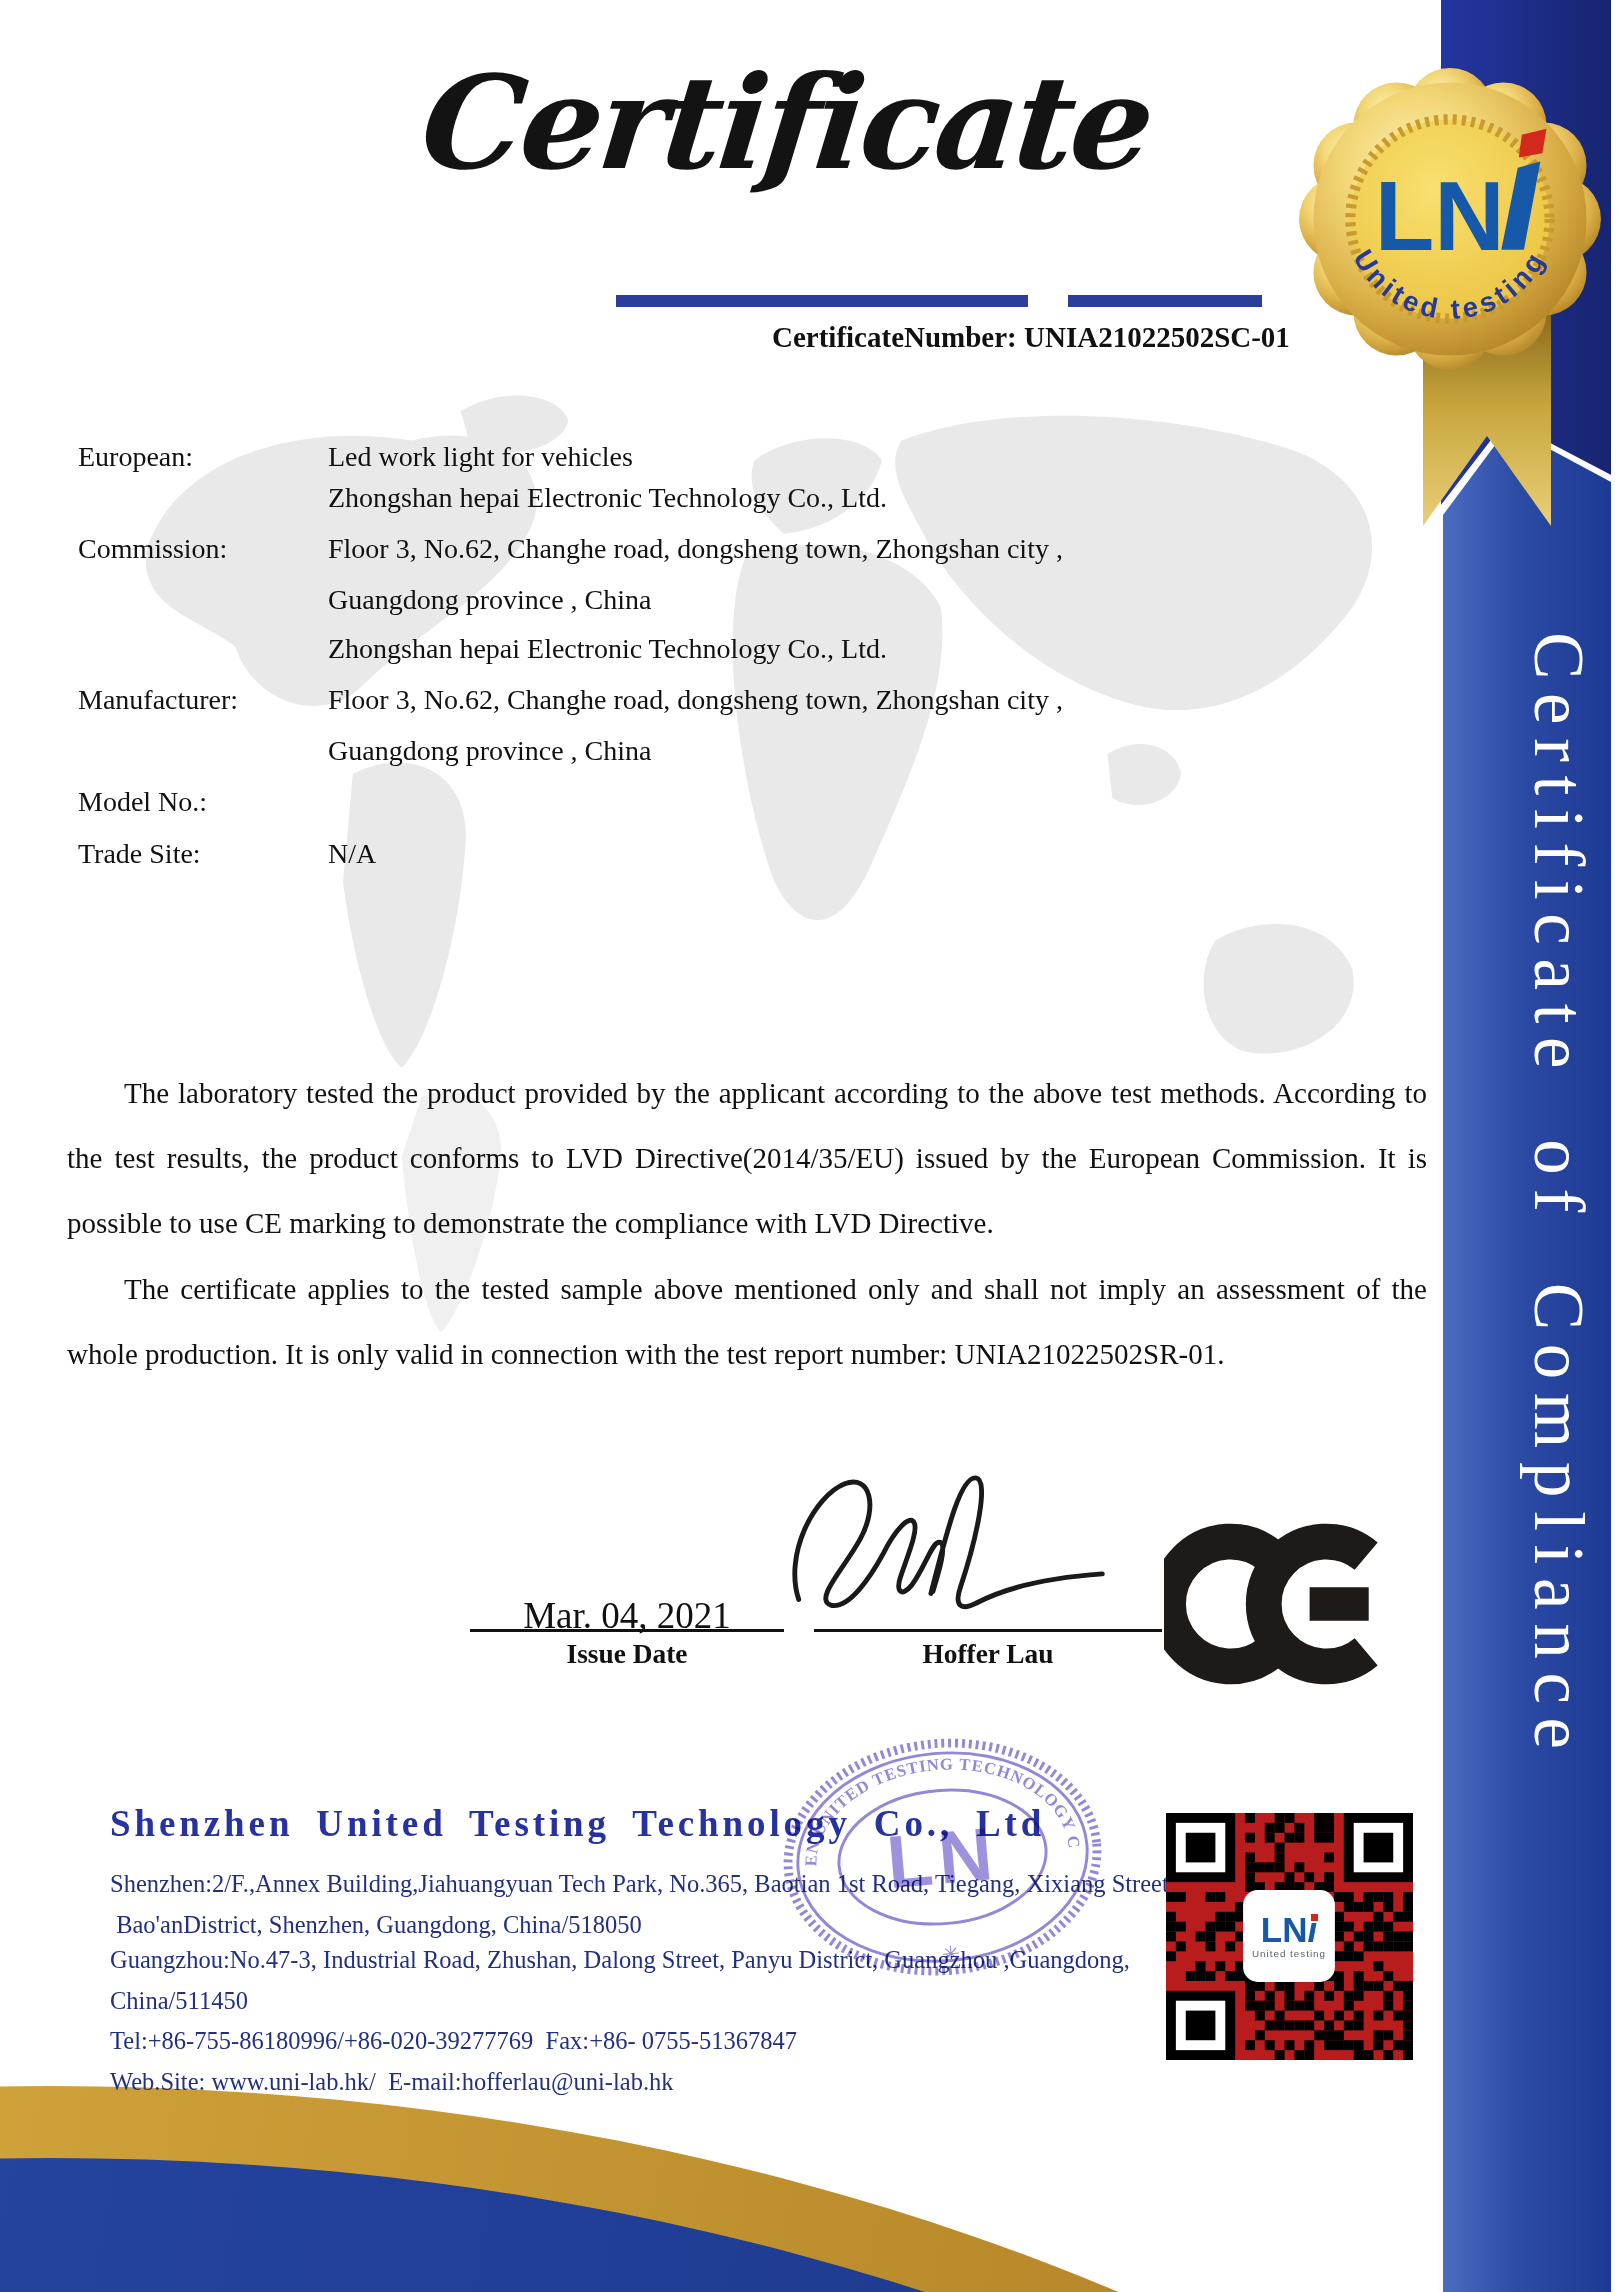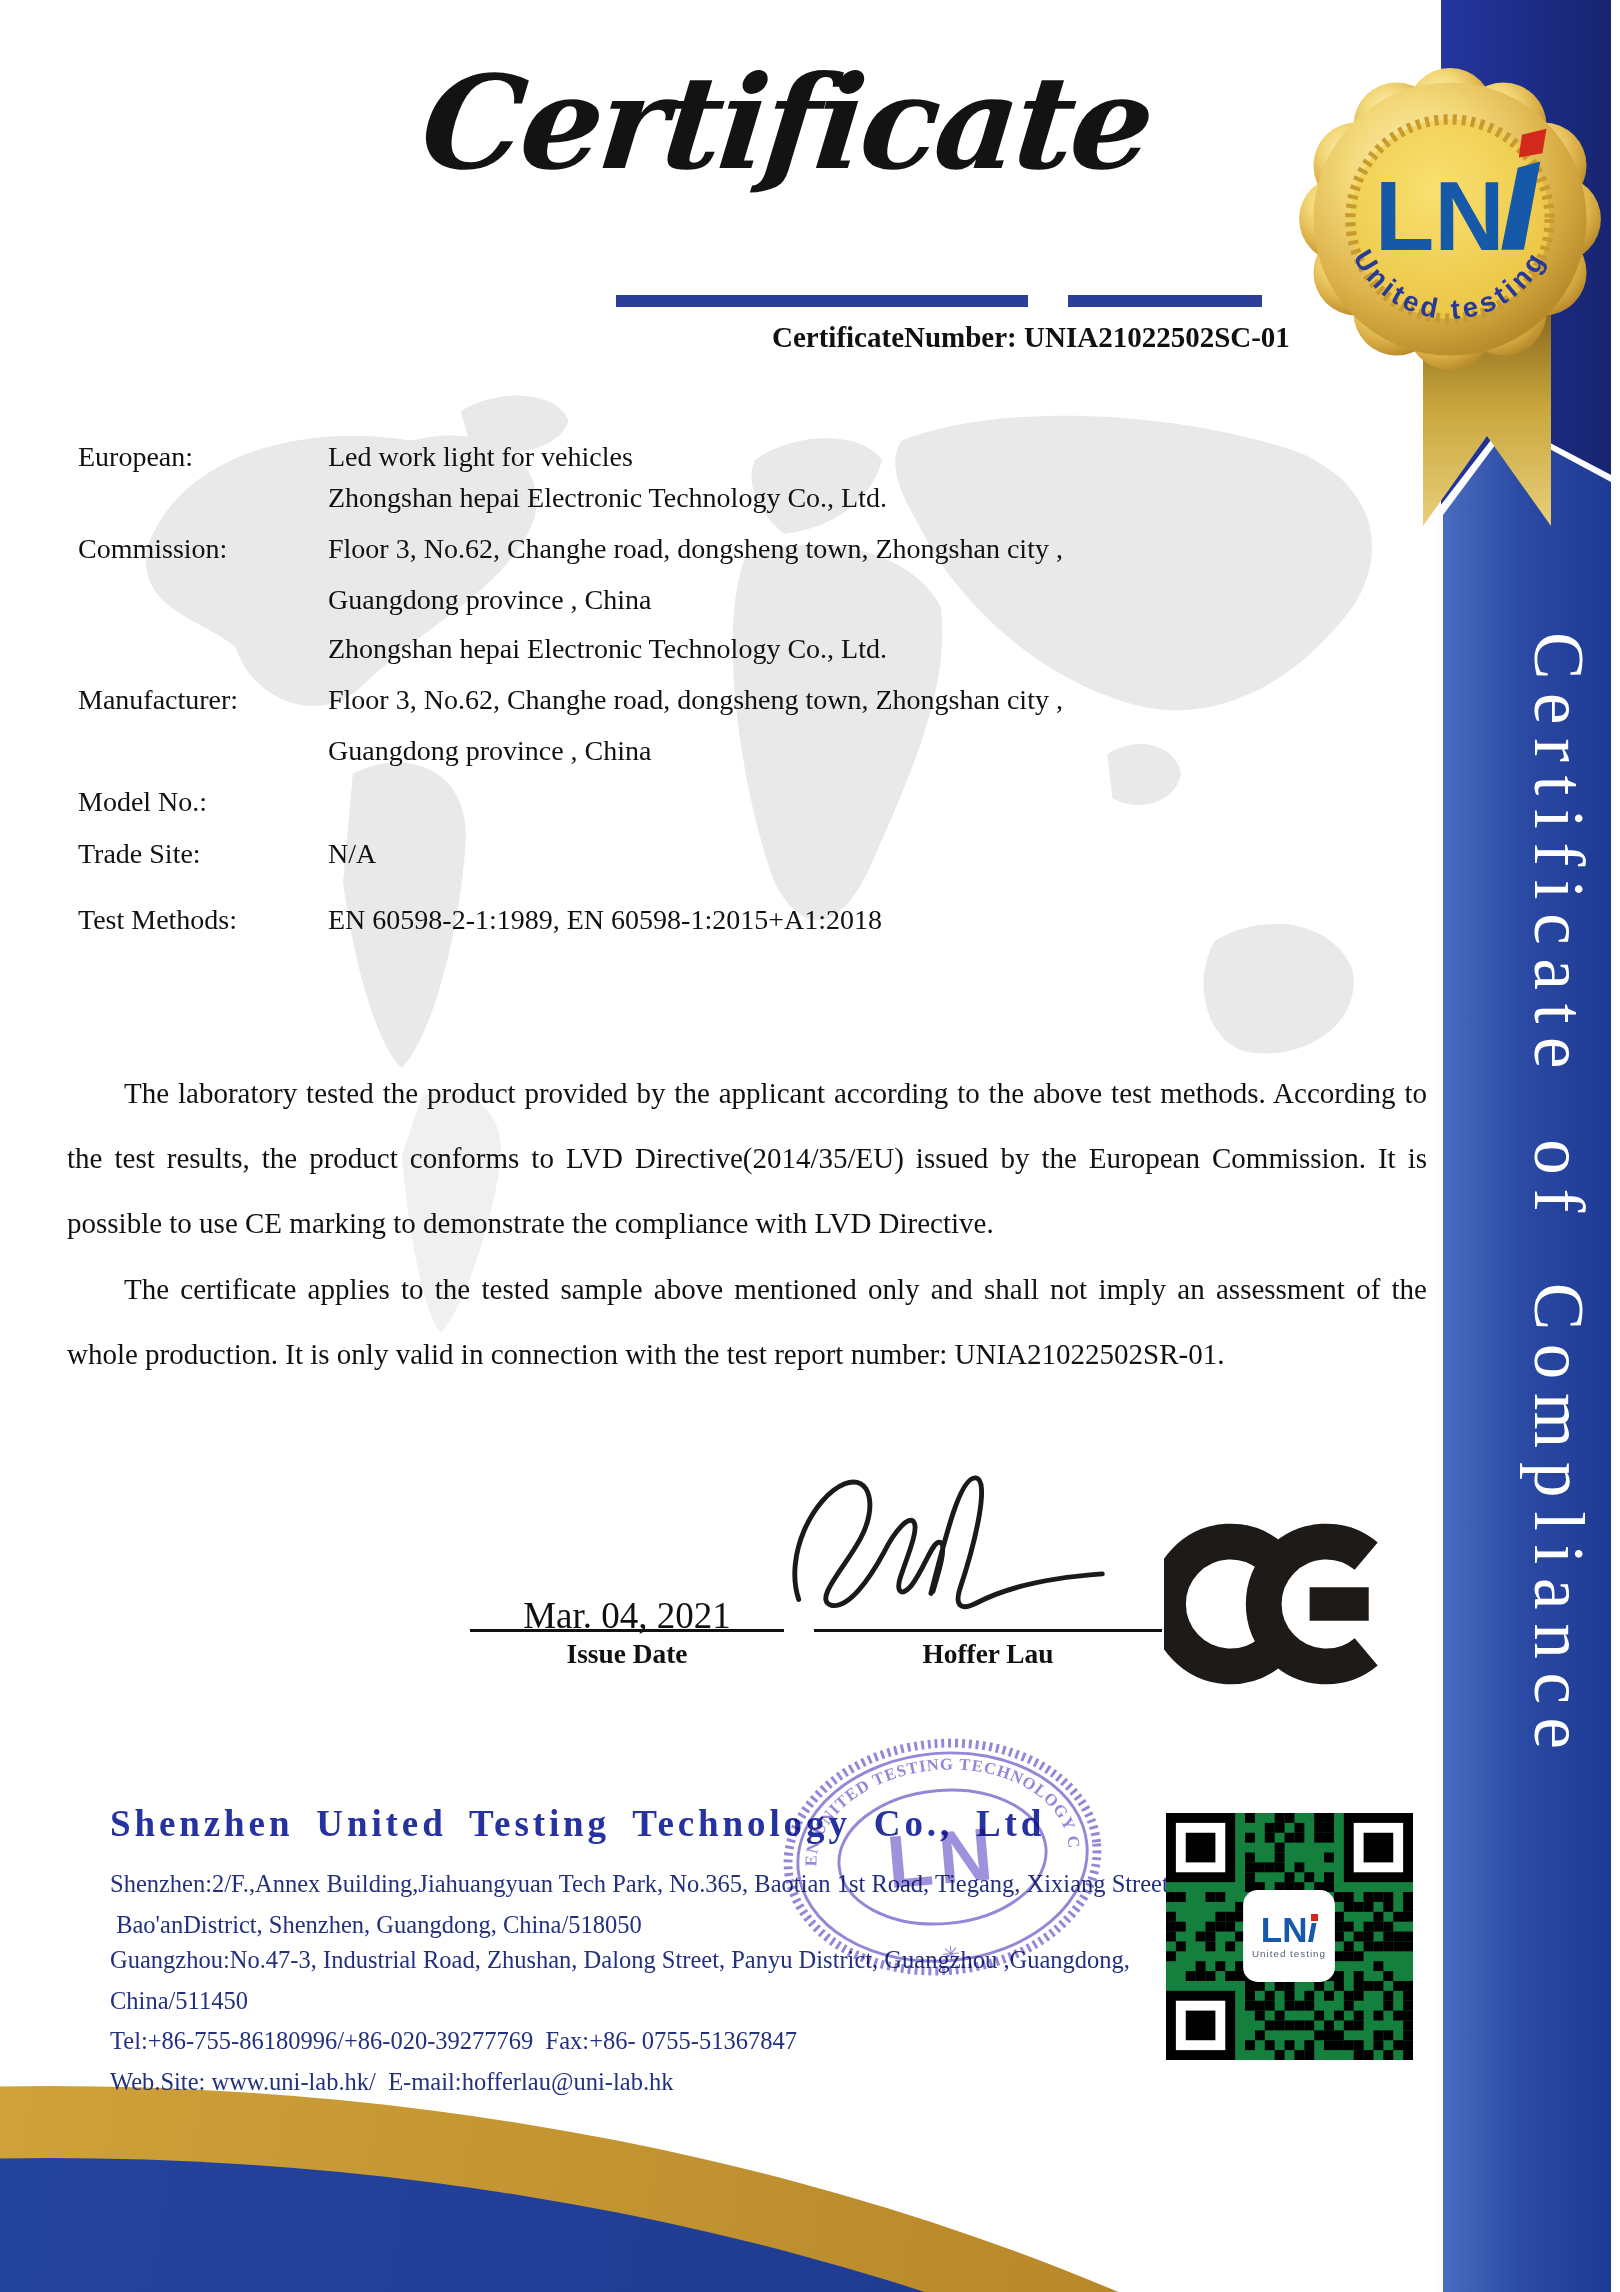--- a/index.html
+++ b/index.html
@@ -52,21 +52,21 @@
   .l2{left:814px;top:1629px;width:348px;}
   .csigner{left:814px;top:1639px;width:348px;text-align:center;font-size:27.4px;font-weight:bold;z-index:2;}
   .sig{left:784px;top:1462px;z-index:2;}
   .ce{left:1164px;top:1517px;z-index:2;}
   
   .company{left:110px;top:1802px;font-size:37px;font-weight:bold;color:#2632a0;
            letter-spacing:3.9px;word-spacing:9.8px;z-index:2;white-space:nowrap;}
   .fline{left:110px;font-size:24.5px;color:#23307e;z-index:2;white-space:pre-wrap;}
   
   .stamp{left:774px;top:1715px;z-index:6;opacity:.82;mix-blend-mode:multiply;transform:rotate(-5deg);}
-  .qr{left:1166px;top:1813px;width:247px;height:247px;background:#15803d;z-index:6;}
+  .qr{left:1166px;top:1813px;width:247px;height:247px;background:#b91c1c;z-index:6;}
   .qr-logo{position:absolute;left:80px;top:80px;width:86px;height:86px;background:#fff;
            border-radius:11.8px;display:flex;flex-direction:column;align-items:center;
            justify-content:center;box-shadow:0 0 0 2.9px #fff;}
   .lni{font-family:"Liberation Sans",sans-serif;font-weight:bold;color:#1659a9;
        font-size:35px;line-height:33px;position:relative;}
   .lni .idot{position:absolute;width:6.9px;height:6.9px;background:#d3291c;top:1px;right:-1px;}
   .lni-cap{font-family:"Liberation Sans",sans-serif;font-size:9.8px;color:#56606e;
            letter-spacing:1px;margin-top:2px;}
 </style>
 </head>
@@ -163,24 +163,20 @@
       <div>Floor 3, No.62, Changhe road, dongsheng town, Zhongshan city ,</div>
       <div>Guangdong province , China</div>
     </div>
   </div>
   <div class="abs frow" style="top:776px">
     <div class="flabel">Model No.:</div>
   </div>
   <div class="abs frow" style="top:828px">
     <div class="flabel">Trade Site:</div>
     <div class="fval">N/A</div>
-  </div>
-  <div class="abs frow" style="top:894px">
-    <div class="flabel">Test Methods:</div>
-    <div class="fval">EN 60598-2-1:1989, EN 60598-1:2015+A1:2018</div>
   </div>
 
   <div class="abs para" style="top:1061px">The laboratory tested the product provided by the applicant according to the above test methods. According to the test results, the product conforms to LVD Directive(2014/35/EU) issued by the European Commission. It is possible to use CE marking to demonstrate the compliance with LVD Directive.</div>
   <div class="abs para" style="top:1257px">The certificate applies to the tested sample above mentioned only and shall not imply an assessment of the whole production. It is only valid in connection with the test report number: UNIA21022502SR-01.</div>
 
   <svg class="abs sig" width="333" height="167" viewBox="0 0 340 170" aria-hidden="true">
     <path d="M15,140 C0,95 30,35 62,22 C88,12 96,45 78,78 C62,108 30,140 48,146 C66,150 88,118 102,92 C112,72 128,52 133,62 C137,70 126,96 119,117 C114,132 120,138 130,126 C145,106 152,78 160,82 C166,86 158,112 152,132 M150,134 C166,72 180,14 196,16 C210,18 196,80 180,128 C174,146 180,152 196,144 C226,128 268,118 325,114" fill="none" stroke="#1a1a1a" stroke-width="5" stroke-linecap="round"></path>
   </svg>
   <div class="abs cdate">Mar. 04, 2021</div>
   <div class="abs sigline l1"></div>

